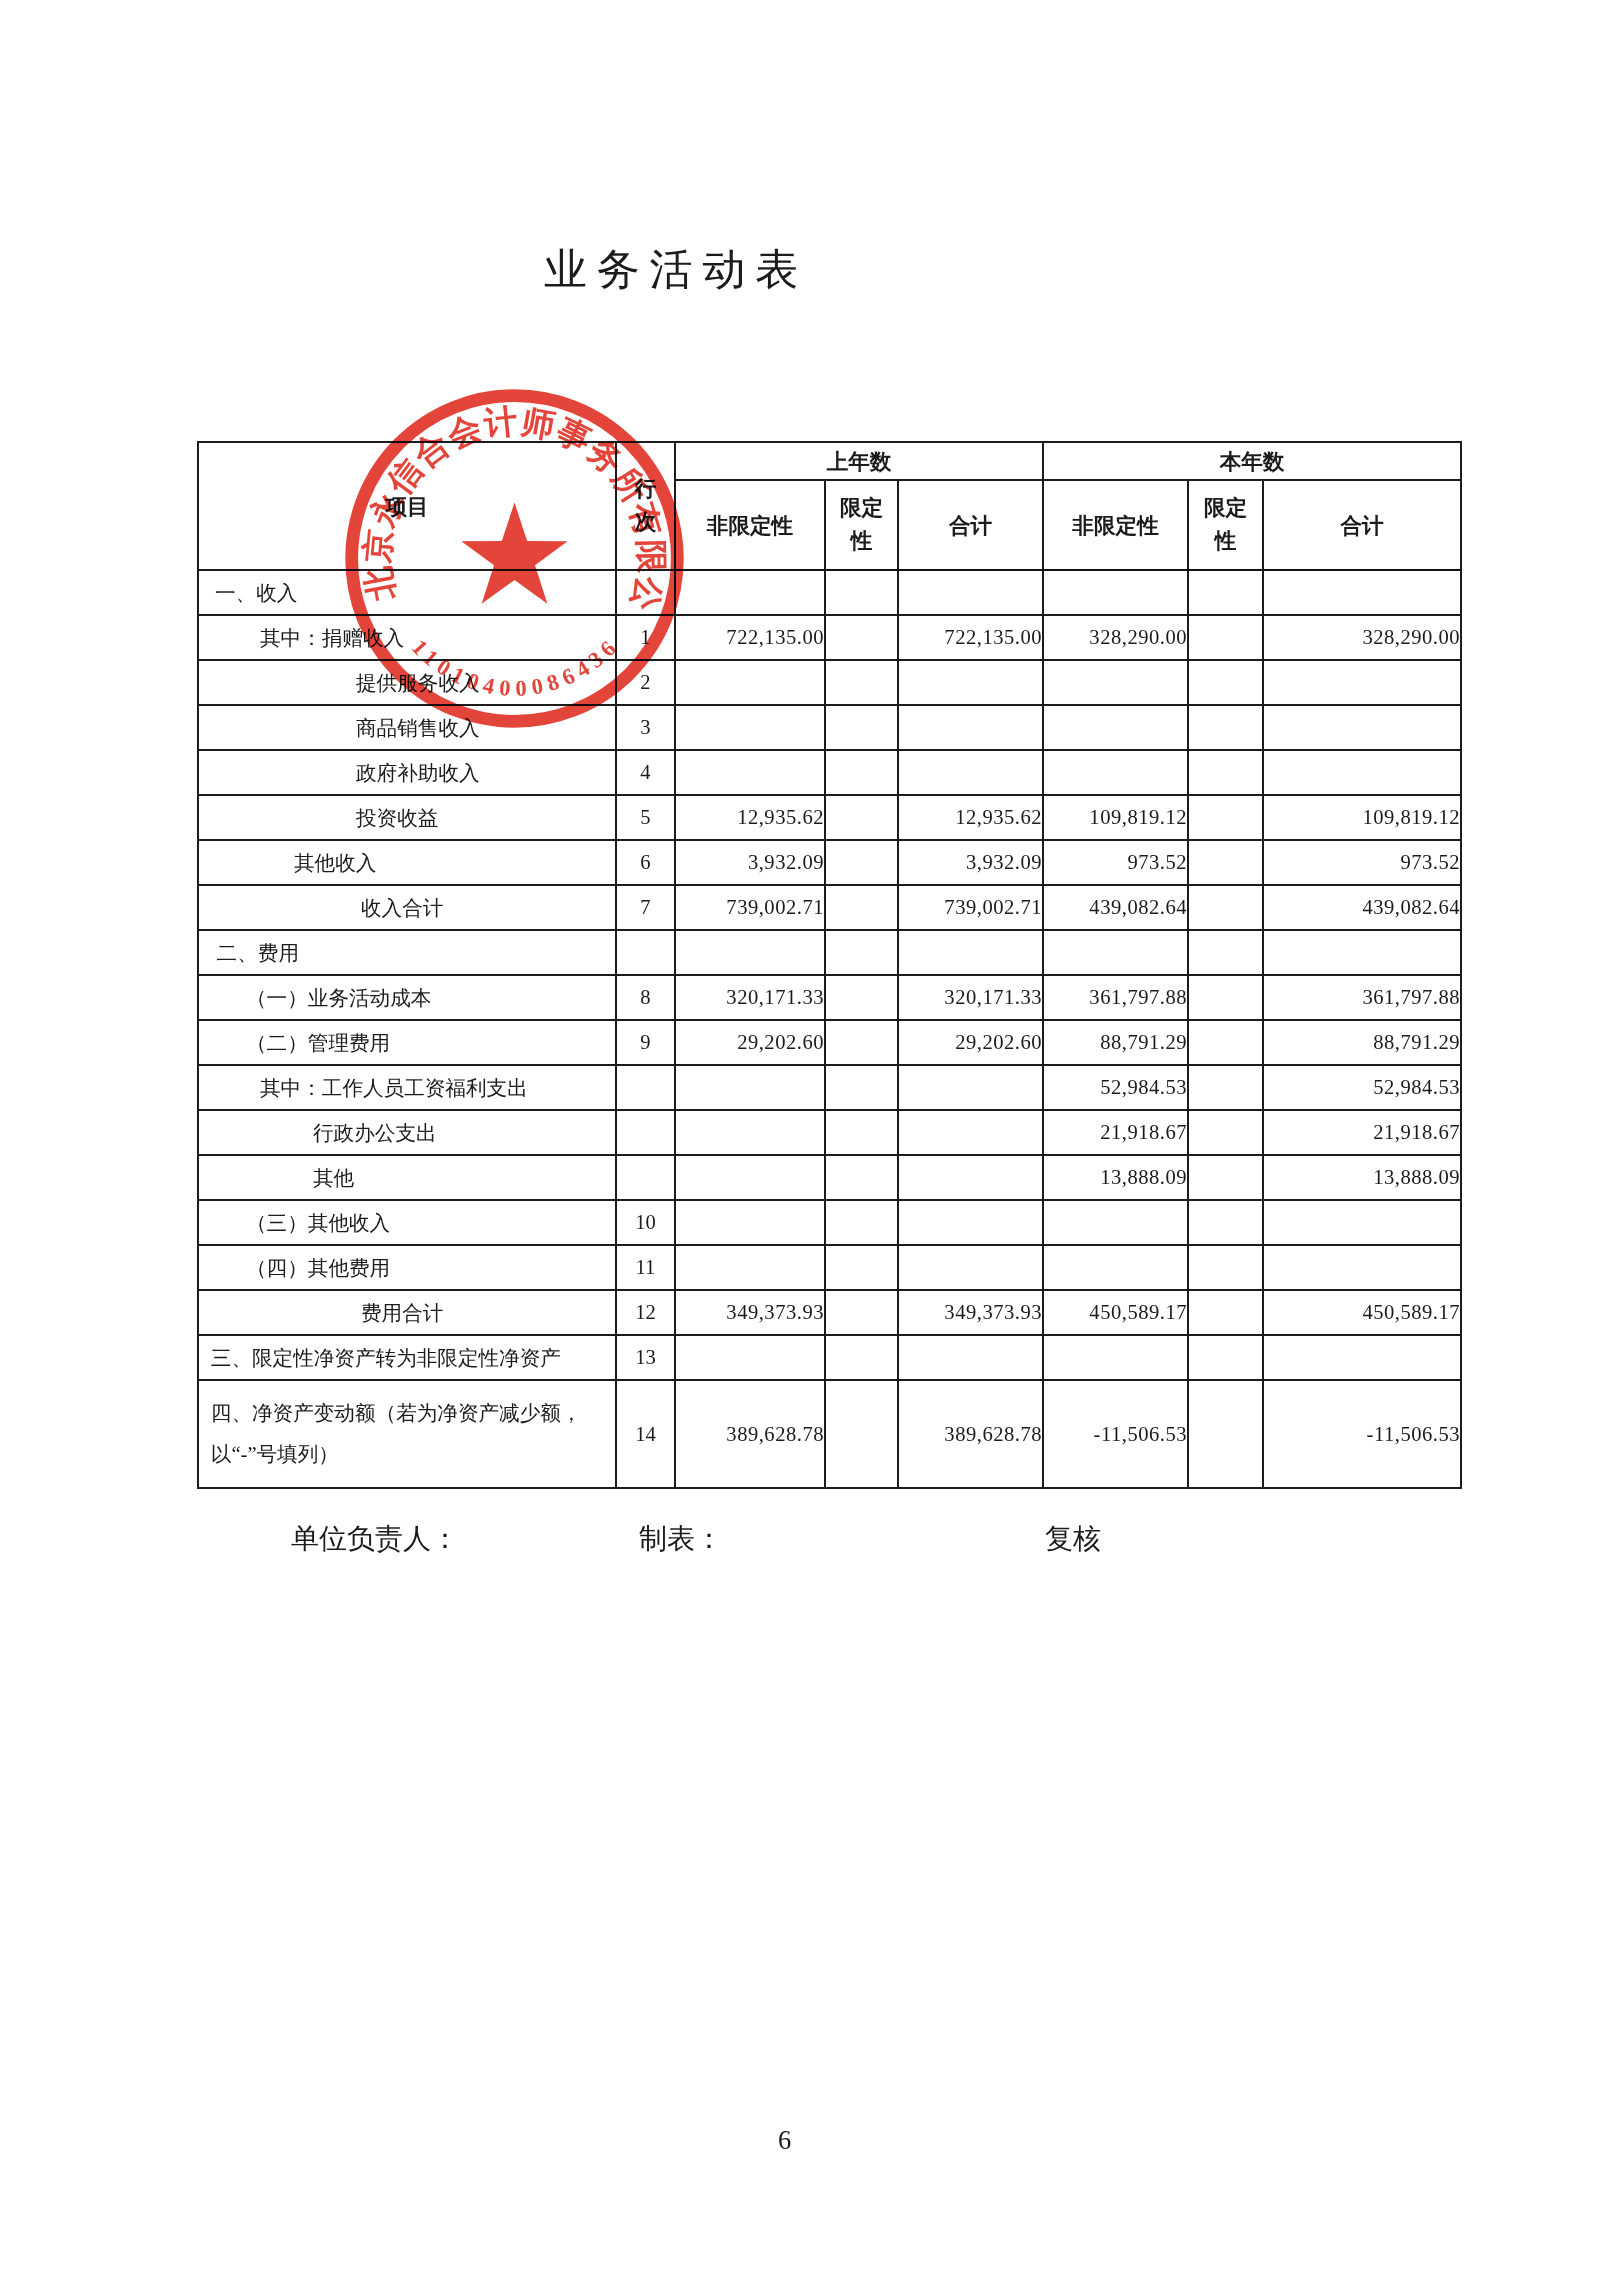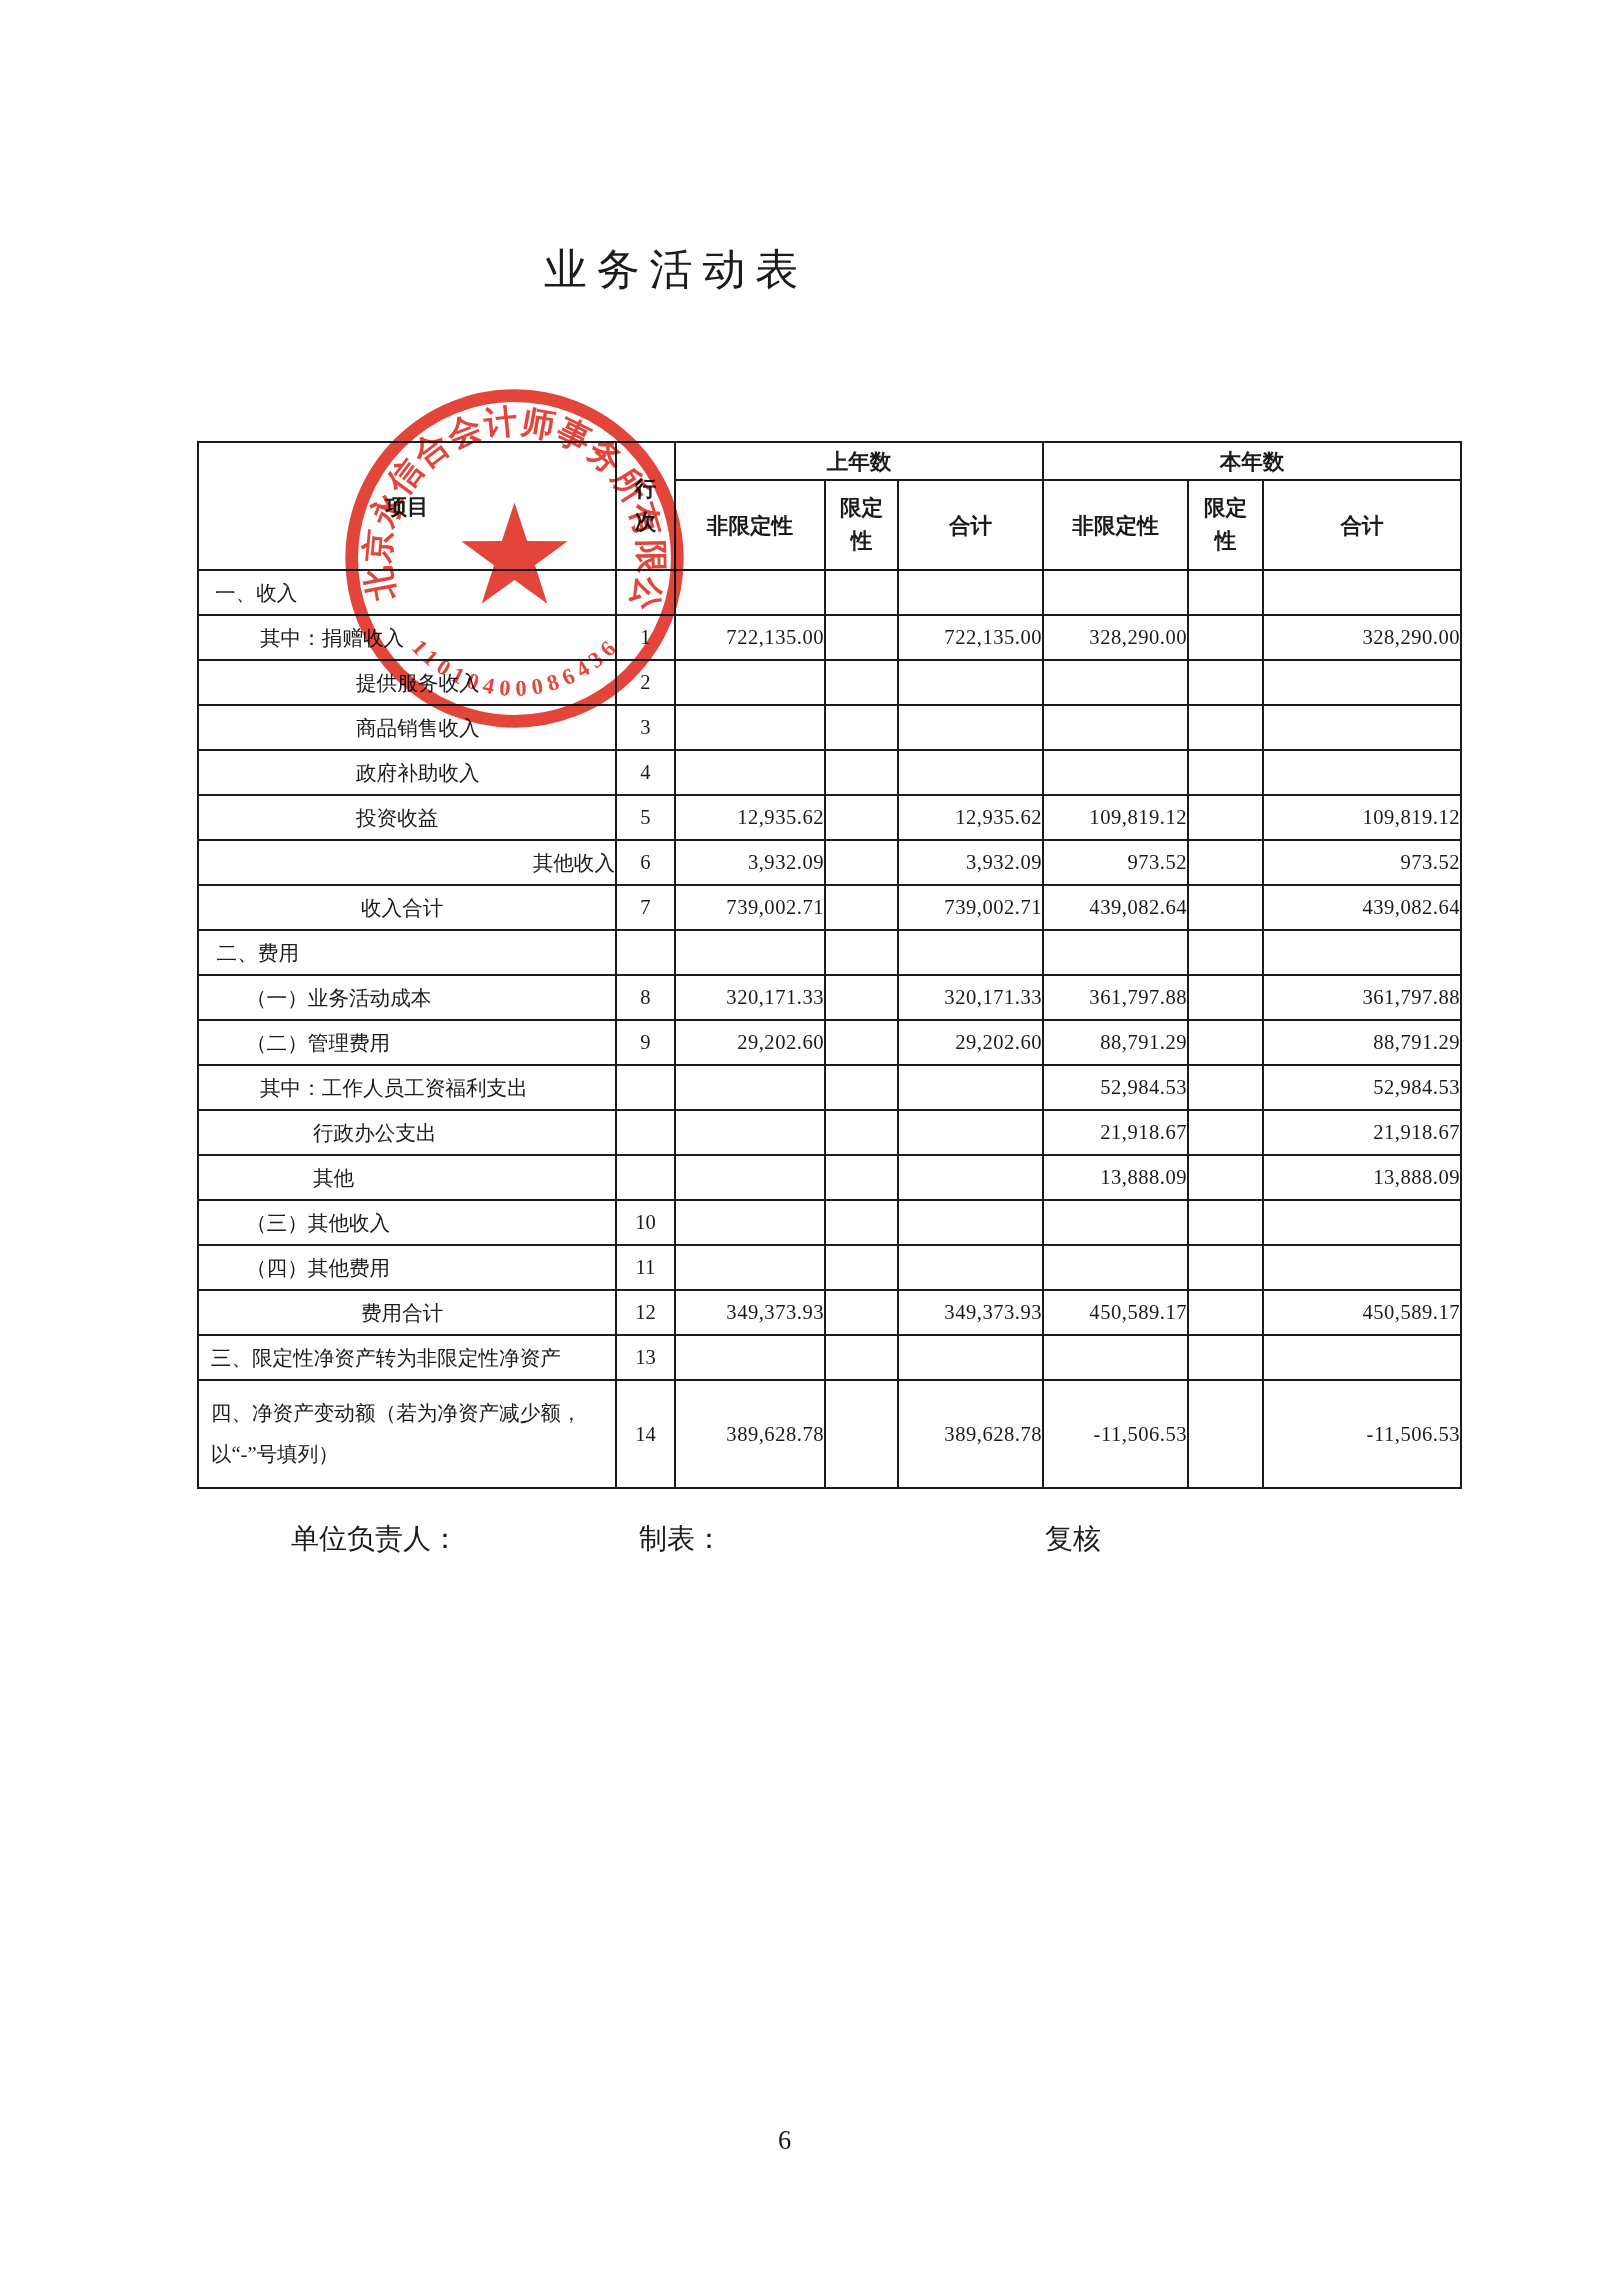--- a/index.html
+++ b/index.html
@@ -143,21 +143,21 @@
           <td class="c-label" style="padding-left: 157px;">投资收益</td>
           <td class="c-no">5</td>
           <td class="c-val">12,935.62</td>
           <td class="c-val"></td>
           <td class="c-val">12,935.62</td>
           <td class="c-val">109,819.12</td>
           <td class="c-val"></td>
           <td class="c-val">109,819.12</td>
         </tr>
         <tr>
-          <td class="c-label" style="padding-left: 120px; text-align: right;">其他收入</td>
+          <td class="c-label" style="padding-left: 95px;">其他收入</td>
           <td class="c-no">6</td>
           <td class="c-val">3,932.09</td>
           <td class="c-val"></td>
           <td class="c-val">3,932.09</td>
           <td class="c-val">973.52</td>
           <td class="c-val"></td>
           <td class="c-val">973.52</td>
         </tr>
         <tr>
           <td class="c-label" style="padding-left: 162px;">收入合计</td>

